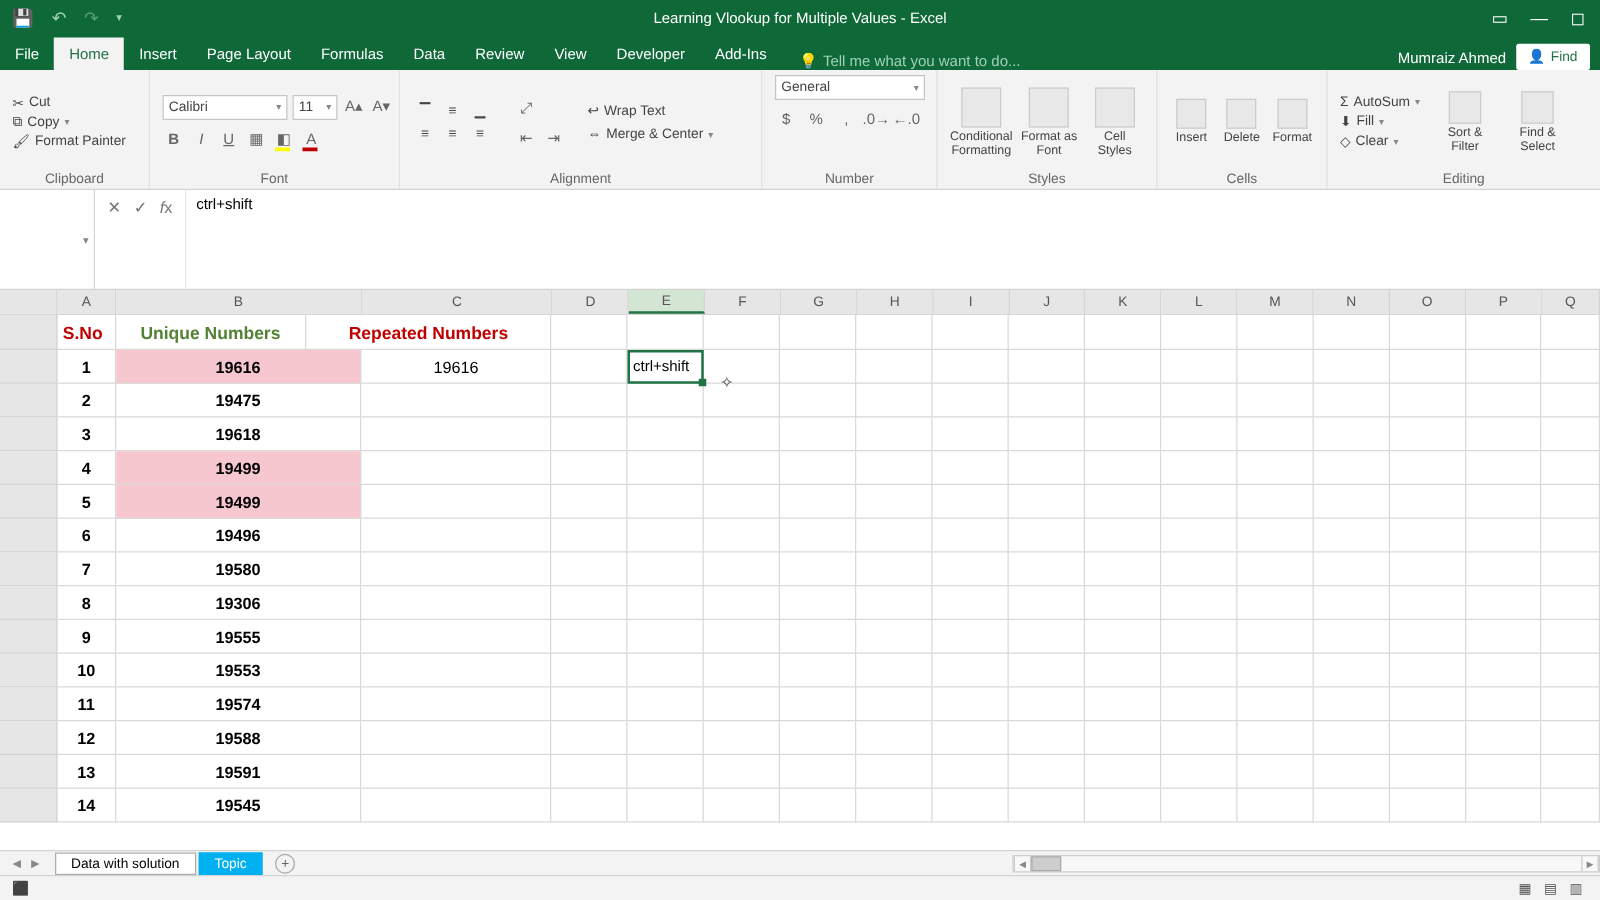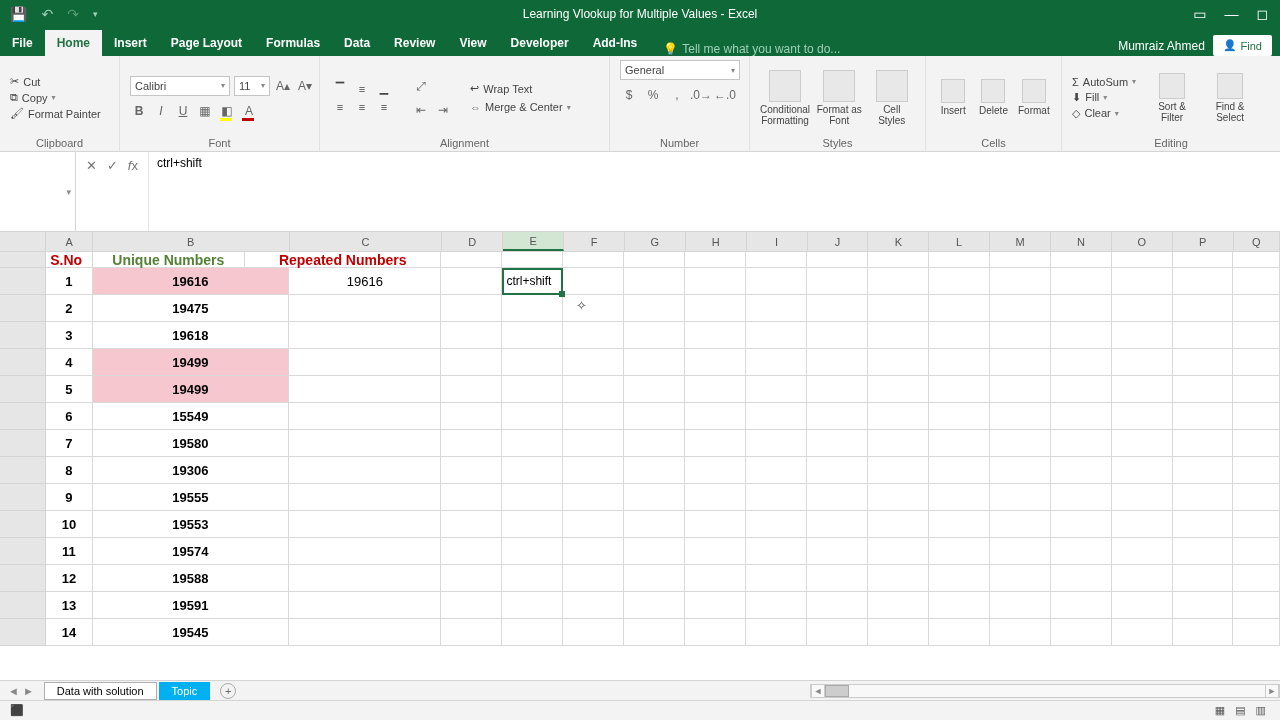--- a/index.html
+++ b/index.html
@@ -21,21 +21,21 @@
 .tabs .share { background: #fff; color: #217346; padding: 4px 10px; border-radius: 2px; font-size: 11px; display:flex; align-items:center; gap:4px;}
 
 
 .ribbon { height: 96px; background: #f3f3f3; border-bottom: 1px solid #d4d4d4; display: flex; font-size: 11px; color: #444; }
 .rgroup { border-right: 1px solid #e1e1e1; padding: 4px 10px 2px; display: flex; flex-direction: column; justify-content: space-between; position: relative; }
 .rgroup .label { text-align: center; color: #666; font-size: 11px; padding-top: 2px; }
 .rgroup .body { flex: 1; display: flex; align-items: center; gap: 6px; }
 .clip-items { display: flex; flex-direction: column; gap: 3px; font-size: 11px; }
 .clip-items div { display: flex; align-items: center; gap: 4px; }
 .fontbox { display: flex; flex-direction: column; gap: 6px; }
-.fontrow { display: flex; gap: 4px; align-items: center; }
+.fontrow { display: flex; gap: 4px; align-items: flex-start; }
 .combo { border: 1px solid #c5c5c5; background: #fff; font-size: 11px; padding: 1px 4px; height: 20px; display: flex; align-items: center; justify-content: space-between; }
 .combo .dd { color: #888; font-size: 8px; margin-left: 4px; }
 .iconbtn { width: 18px; height: 18px; display: inline-flex; align-items: center; justify-content: center; color: #666; font-size: 12px; }
 .aligngrid { display: grid; grid-template-columns: repeat(3, 20px); gap: 2px; }
 .aligngrid div { height: 16px; border: none; display:flex; align-items:center; justify-content:center;}
 .wrapmerge { display: flex; flex-direction: column; gap: 6px; font-size: 11px; }
 .wrapmerge div { display: flex; align-items: center; gap: 4px; }
 .numrow { display: flex; gap: 6px; align-items: center; }
 .bigbtn { display: flex; flex-direction: column; align-items: center; gap: 2px; font-size: 10px; text-align: center; width: 58px; }
 .bigbtn .bicon { width: 32px; height: 32px; background: #e8e8e8; border: 1px solid #ccc; }
@@ -94,21 +94,21 @@
   </div>
   <div class="title">Learning Vlookup for Multiple Values - Excel</div>
   <div class="wincontrols">
     <span>▭</span>
     <span>—</span>
     <span>◻</span>
   </div>
 </div>
 
 <div class="tabs">
-  <div id="tabs-host" style="display: flex; font-weight: bold;">
+  <div id="tabs-host" style="display: flex;">
       <div class="tab">File</div>
       <div class="tab active">Home</div>
       <div class="tab">Insert</div>
       <div class="tab">Page Layout</div>
       <div class="tab">Formulas</div>
       <div class="tab">Data</div>
       <div class="tab">Review</div>
       <div class="tab">View</div>
       <div class="tab">Developer</div>
       <div class="tab">Add-Ins</div>
@@ -329,21 +329,21 @@
       <div style="width: 63px;">J</div>
       <div style="width: 63px;">K</div>
       <div style="width: 63px;">L</div>
       <div style="width: 63px;">M</div>
       <div style="width: 63px;">N</div>
       <div style="width: 63px;">O</div>
       <div style="width: 63px;">P</div>
       <div style="width: 48px;">Q</div>
     </div>
   <div class="rows" id="rows">
-      <div class="row" style="height: 16px;">
+      <div class="row" style="height: 28px;">
         <div class="rowh"></div>
         <div class="cell header" style="width: 48px; color: rgb(192, 0, 0);">S.No</div>
         <div class="cell header center" style="width: 158px; color: rgb(84, 130, 53);">Unique Numbers</div>
         <div class="cell header center" style="width: 204px; color: rgb(192, 0, 0);">Repeated Numbers</div>
         <div class="cell " style="width: 63px;"></div>
         <div class="cell " style="width: 63px;"></div>
         <div class="cell " style="width: 63px;"></div>
         <div class="cell " style="width: 63px;"></div>
         <div class="cell " style="width: 63px;"></div>
         <div class="cell " style="width: 63px;"></div>
@@ -452,21 +452,21 @@
         <div class="cell " style="width: 63px;"></div>
         <div class="cell " style="width: 63px;"></div>
         <div class="cell " style="width: 63px;"></div>
         <div class="cell " style="width: 63px;"></div>
         <div class="cell " style="width: 63px;"></div>
         <div class="cell " style="width: 48px;"></div>
       </div>
       <div class="row">
         <div class="rowh"></div>
         <div class="cell center bold" style="width: 48px;">6</div>
-        <div class="cell center bold" style="width: 204px;">15549</div>
+        <div class="cell center bold" style="width: 204px;">19496</div>
         <div class="cell center" style="width: 158px;"></div>
         <div class="cell " style="width: 63px;"></div>
         <div class="cell " style="width: 63px;"></div>
         <div class="cell " style="width: 63px;"></div>
         <div class="cell " style="width: 63px;"></div>
         <div class="cell " style="width: 63px;"></div>
         <div class="cell " style="width: 63px;"></div>
         <div class="cell " style="width: 63px;"></div>
         <div class="cell " style="width: 63px;"></div>
         <div class="cell " style="width: 63px;"></div>

